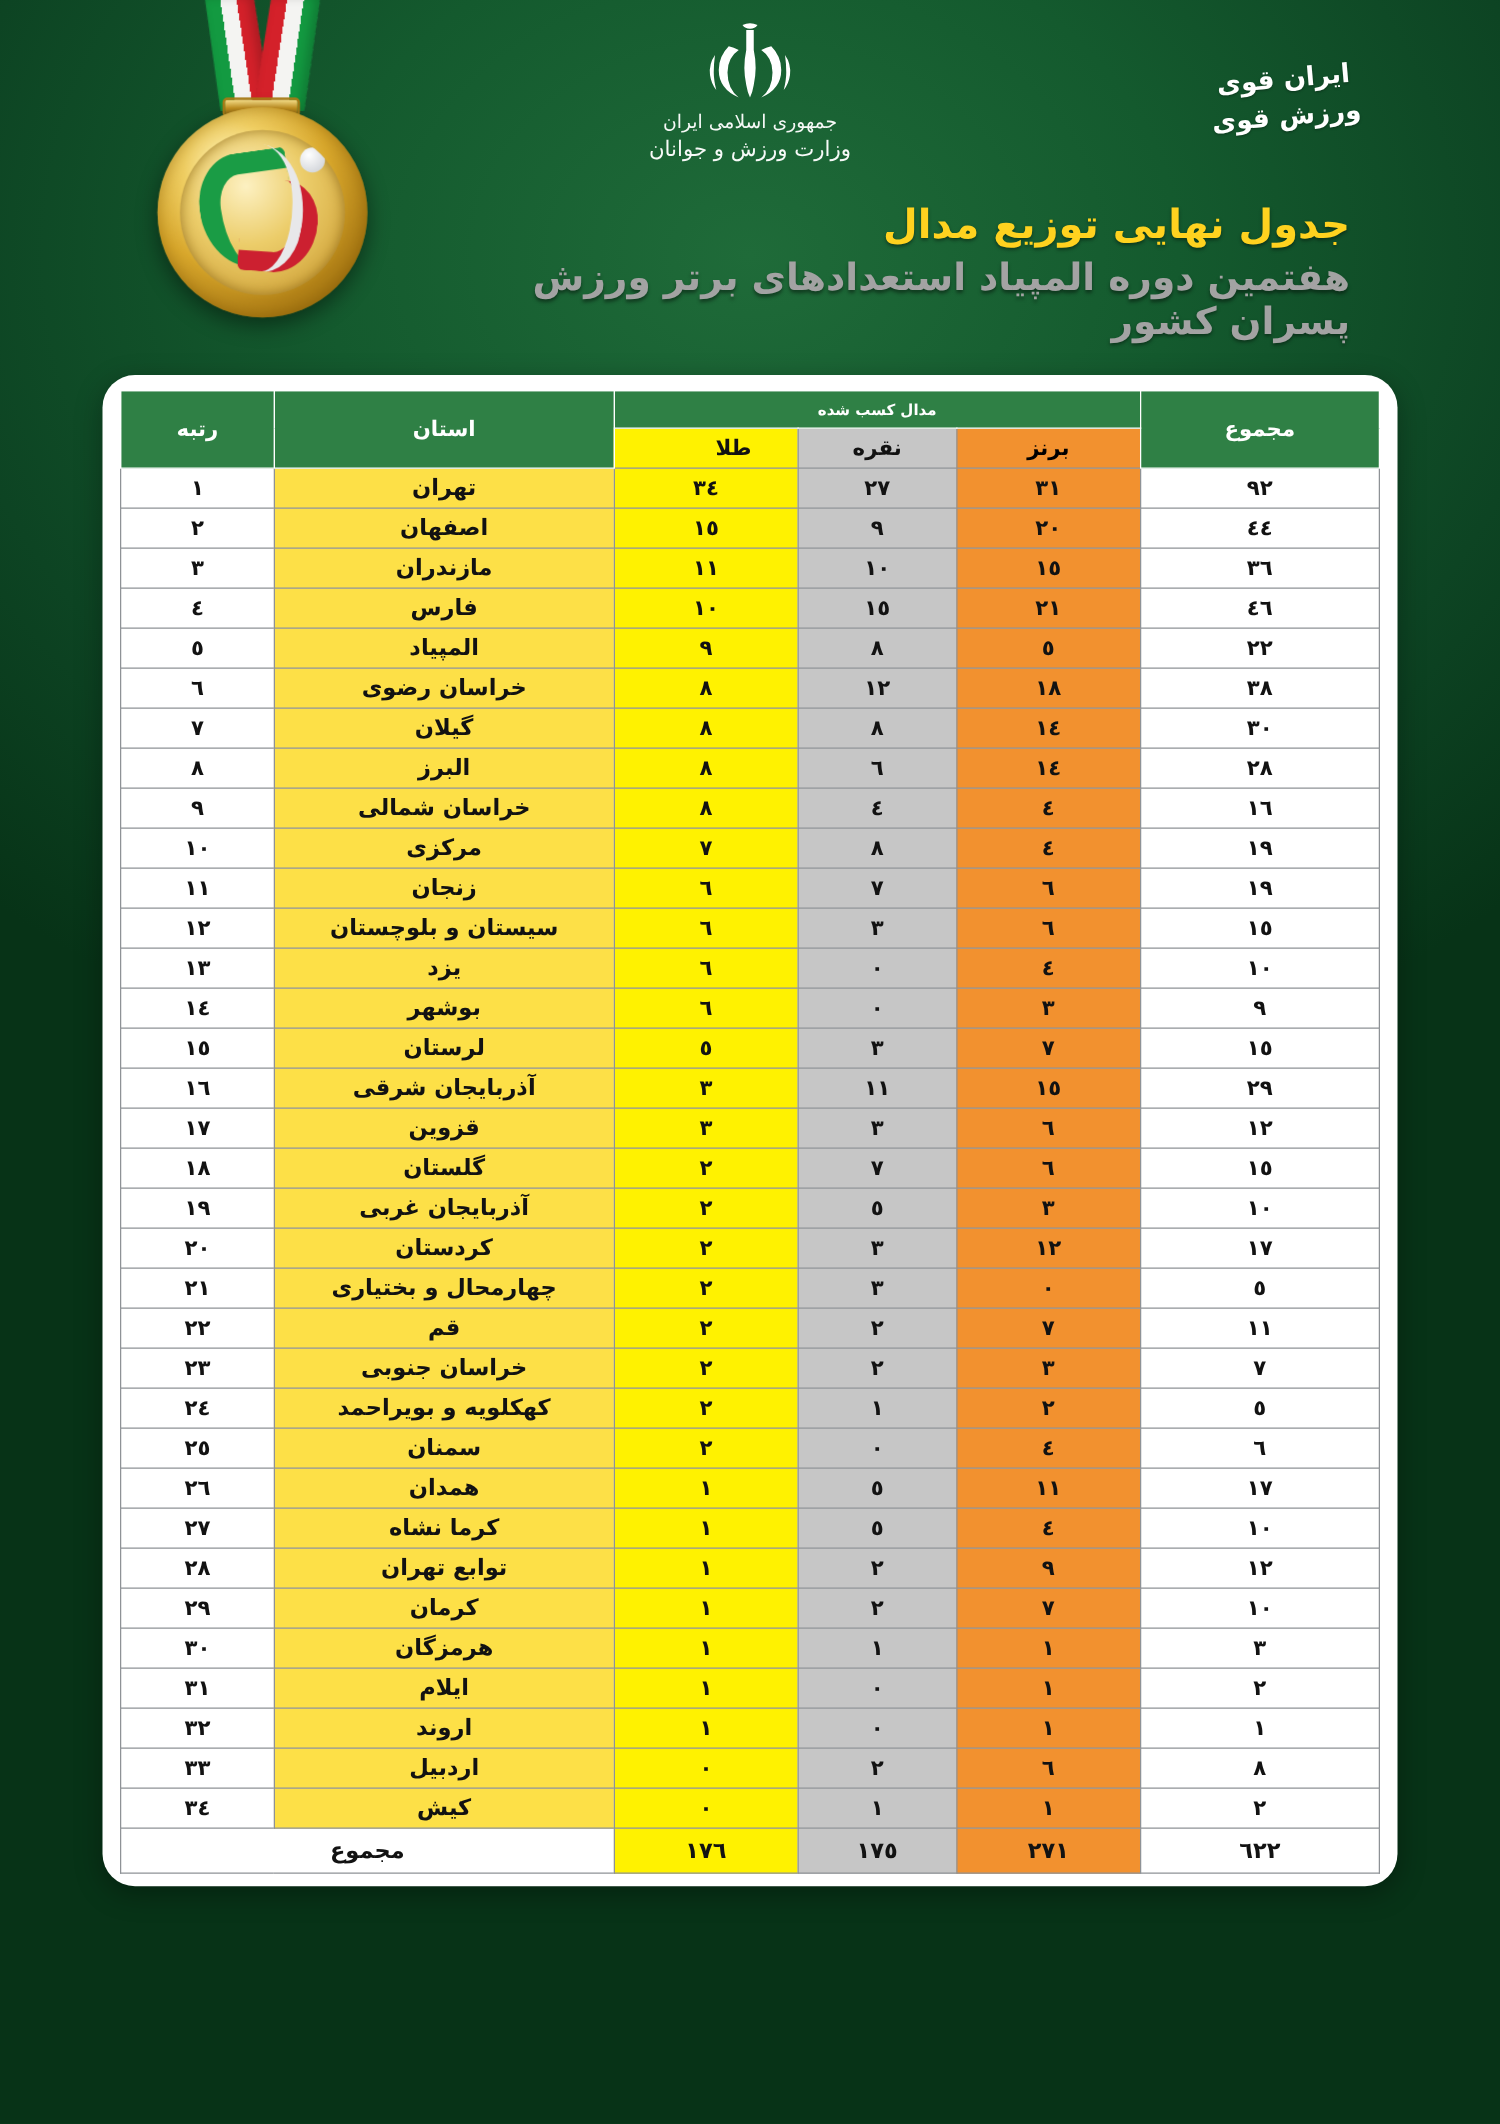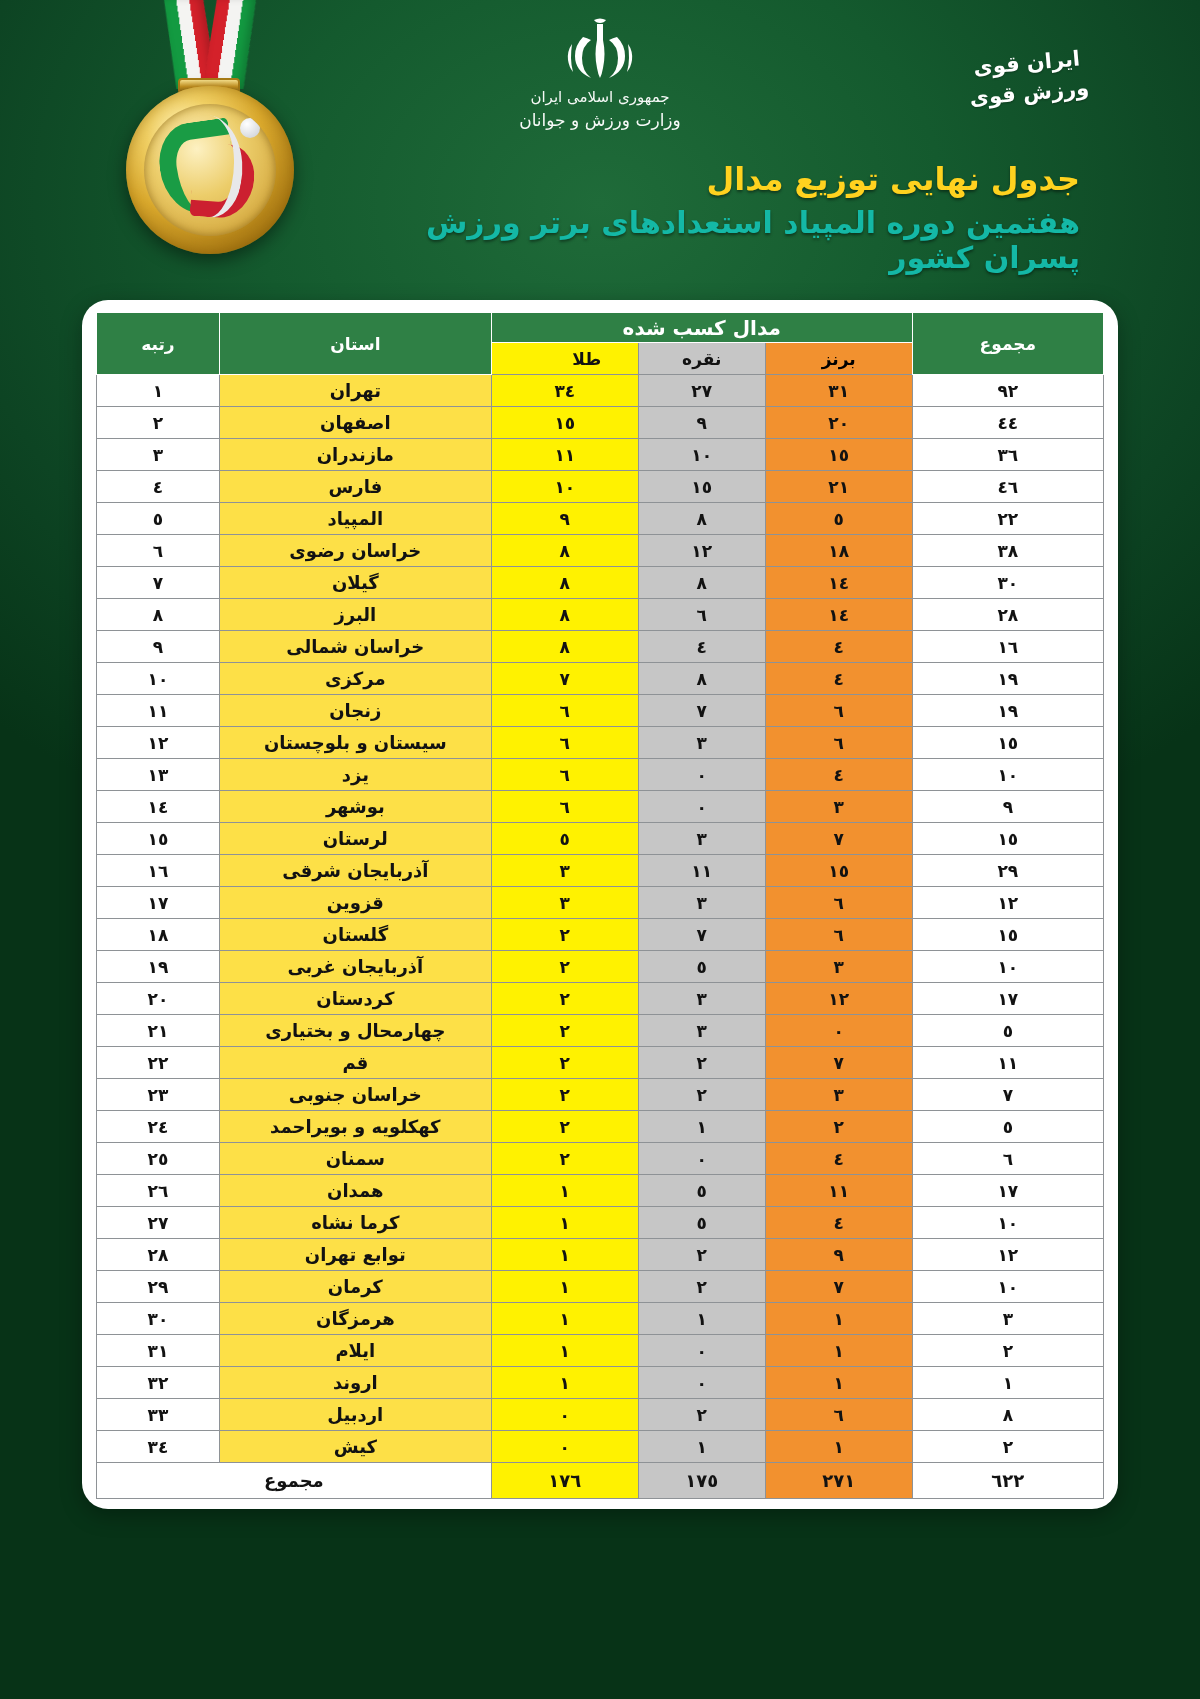--- a/index.html
+++ b/index.html
@@ -124,21 +124,21 @@
     position: absolute;
     right: 120px; left: 330px; top: 160px;
     text-align: right;
   }
   .title-1 {
     color: #ffd21f; font-size: 32px; font-weight: bold;
     text-shadow: 0 2px 3px rgba(0,0,0,.42);
     margin-bottom: 7px; letter-spacing: .3px;
   }
   .title-2 {
-    color: #14b8a6; font-size: 30px; font-weight: bold;
+    color: #a3a3a3; font-size: 30px; font-weight: bold;
     text-shadow: 0 2px 3px rgba(0,0,0,.42); letter-spacing: .3px;
   }
 
   
   .card {
     position: absolute;
     left: 82px; right: 82px; top: 300px;
     background: #ffffff;
     border-radius: 26px;
     padding: 12px 14px 10px;
@@ -156,21 +156,21 @@
     height: 32px;
     color: #121212;
     font-weight: bold;
   }
   thead th {
     background: #2f8045;
     color: #ffffff;
     border-color: #ffffff;
     font-size: 17px;
   }
-  thead th.grp { height: 30px; font-size: 20px; }
+  thead th.grp { height: 30px; font-size: 12px; }
   thead .gold   { background: #fff200; color: #121212; border-color: #8e9296; padding-left: 44px; }
   thead .silver { background: #c6c6c6; color: #121212; border-color: #8e9296; }
   thead .bronze { background: #f2912f; color: #000000; border-color: #8e9296; }
 
   tbody td.gold   { background: #fff200; }
   tbody td.silver { background: #c6c6c6; }
   tbody td.bronze { background: #f2912f; }
   tbody td.plain  { background: #ffffff; }
   tbody td.prov   { background: #fde047; font-size: 18px; }
   tbody td.rank   { background: #ffffff; }

